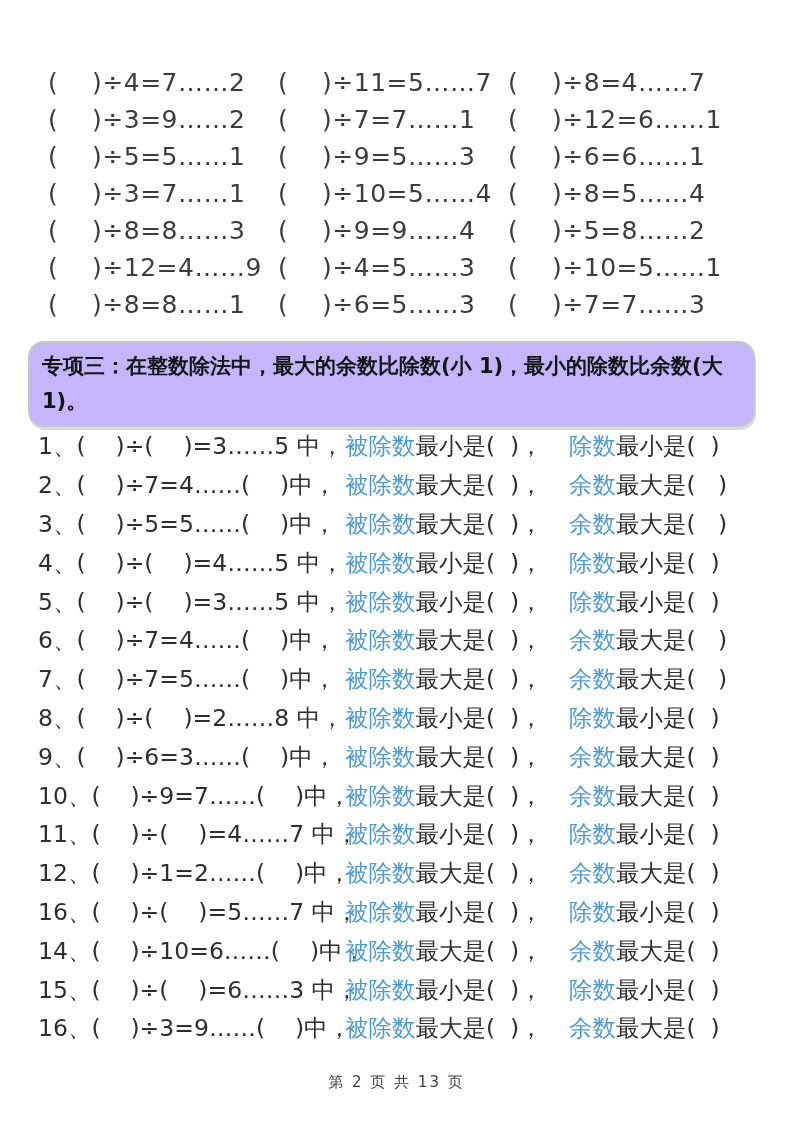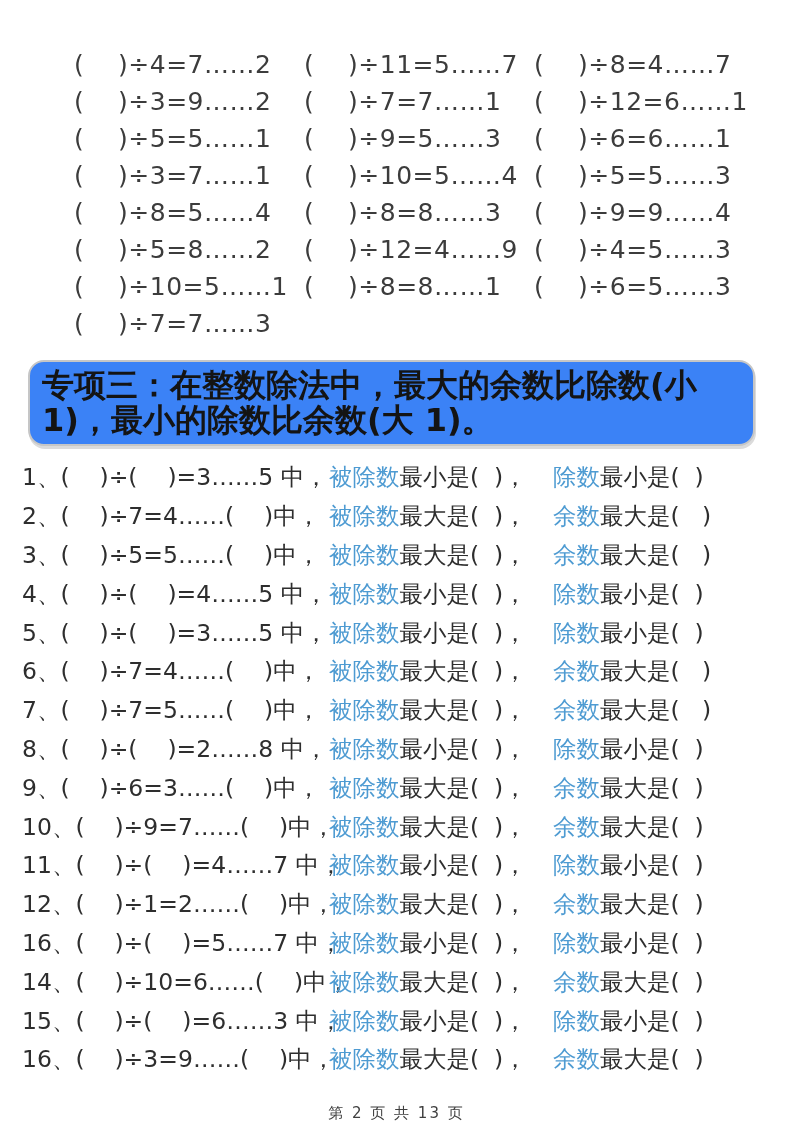--- a/index.html
+++ b/index.html
@@ -4,50 +4,50 @@
 <style>
   * { margin: 0; padding: 0; box-sizing: border-box; }
   html, body {
     width: 793px; height: 1122px;
     background: #ffffff;
     font-family: "DejaVu Sans", "Liberation Sans", sans-serif;
     overflow: hidden;
   }
   
   .eq-grid {
-    margin-top: 46px;
-    padding-left: 74px;
+    margin-top: 64px;
+    padding-left: 48px;
     display: grid;
     grid-template-columns: 230px 230px 230px;
   }
   .eq-cell {
     height: 37px;
     line-height: 37px;
     font-size: 25px;
     letter-spacing: 0.5px;
     color: var(--equation-text, #3c3c3c);
     white-space: pre;
   }
   
   .section-box {
     margin: 18px 38px 0 28px;
     border: 2.5px solid var(--box-border, #c6c6c6);
     border-radius: 16px;
     box-shadow: 1px 3px 0 rgba(175,175,175,0.45);
     padding: 6px 12px;
-    font-size: 32px;
+    font-size: 21px;
     line-height: 35px;
     font-weight: bold;
     color: #141414;
-    background: #3b82f6;
+    background: #c4b5fd;
   }
   
   .problems {
-    margin-top: 12px;
-    padding-left: 22px;
+    margin-top: 0;
+    padding-left: 38px;
   }
   .prob-row {
     height: 38.8px;
     display: flex;
     align-items: center;
     font-size: 23.5px;
     color: var(--body-text, #2e2e2e);
     white-space: pre;
   }
   .prob-c1 { width: 307px; flex-shrink: 0; }
@@ -71,21 +71,20 @@
     <div class="eq-cell">(    )÷11=5……7</div>
     <div class="eq-cell">(    )÷8=4……7</div>
     <div class="eq-cell">(    )÷3=9……2</div>
     <div class="eq-cell">(    )÷7=7……1</div>
     <div class="eq-cell">(    )÷12=6……1</div>
     <div class="eq-cell">(    )÷5=5……1</div>
     <div class="eq-cell">(    )÷9=5……3</div>
     <div class="eq-cell">(    )÷6=6……1</div>
     <div class="eq-cell">(    )÷3=7……1</div>
     <div class="eq-cell">(    )÷10=5……4</div>
-    <div class="eq-cell">(    )÷5=5……3</div>
     <div class="eq-cell">(    )÷8=5……4</div>
     <div class="eq-cell">(    )÷8=8……3</div>
     <div class="eq-cell">(    )÷9=9……4</div>
     <div class="eq-cell">(    )÷5=8……2</div>
     <div class="eq-cell">(    )÷12=4……9</div>
     <div class="eq-cell">(    )÷4=5……3</div>
     <div class="eq-cell">(    )÷10=5……1</div>
     <div class="eq-cell">(    )÷8=8……1</div>
     <div class="eq-cell">(    )÷6=5……3</div>
     <div class="eq-cell">(    )÷7=7……3</div>

